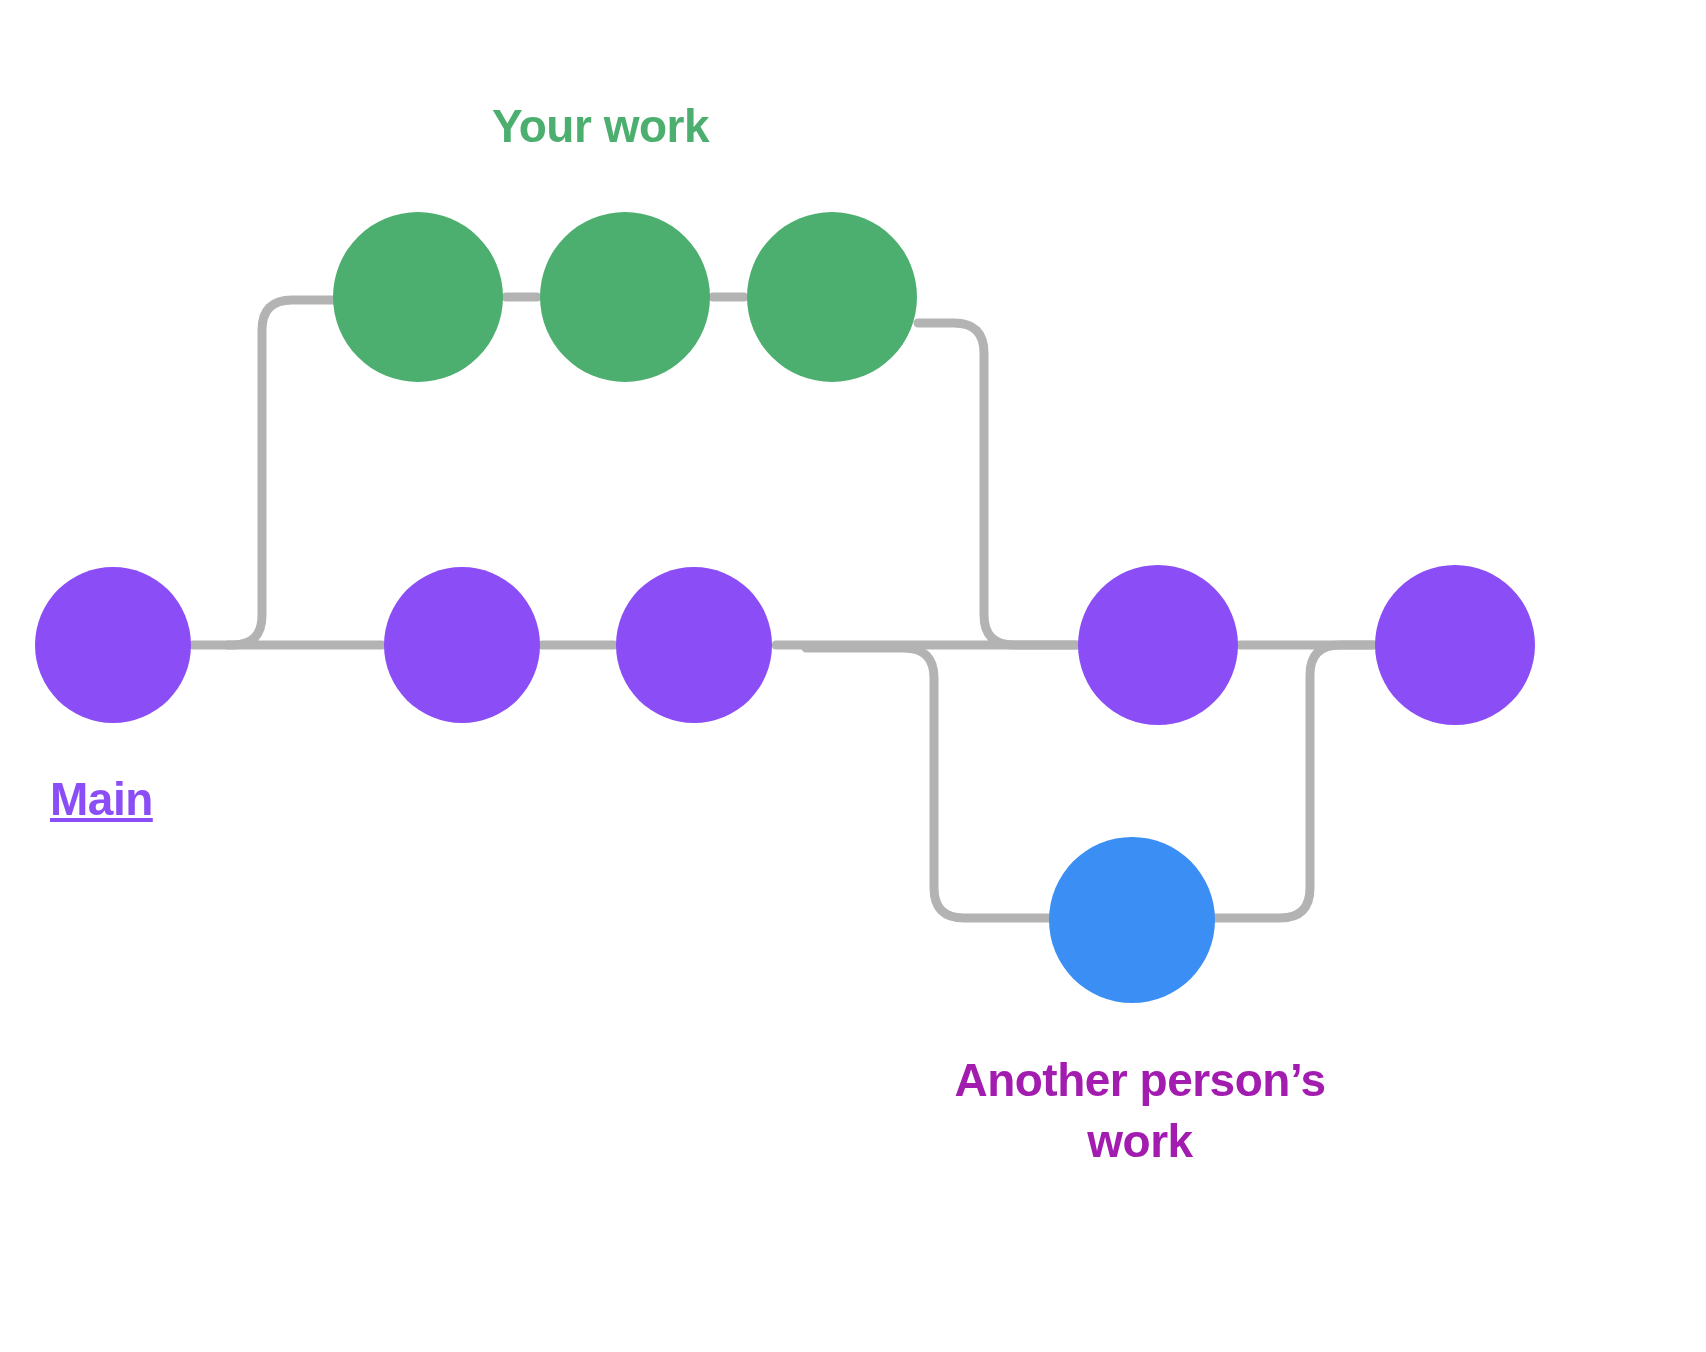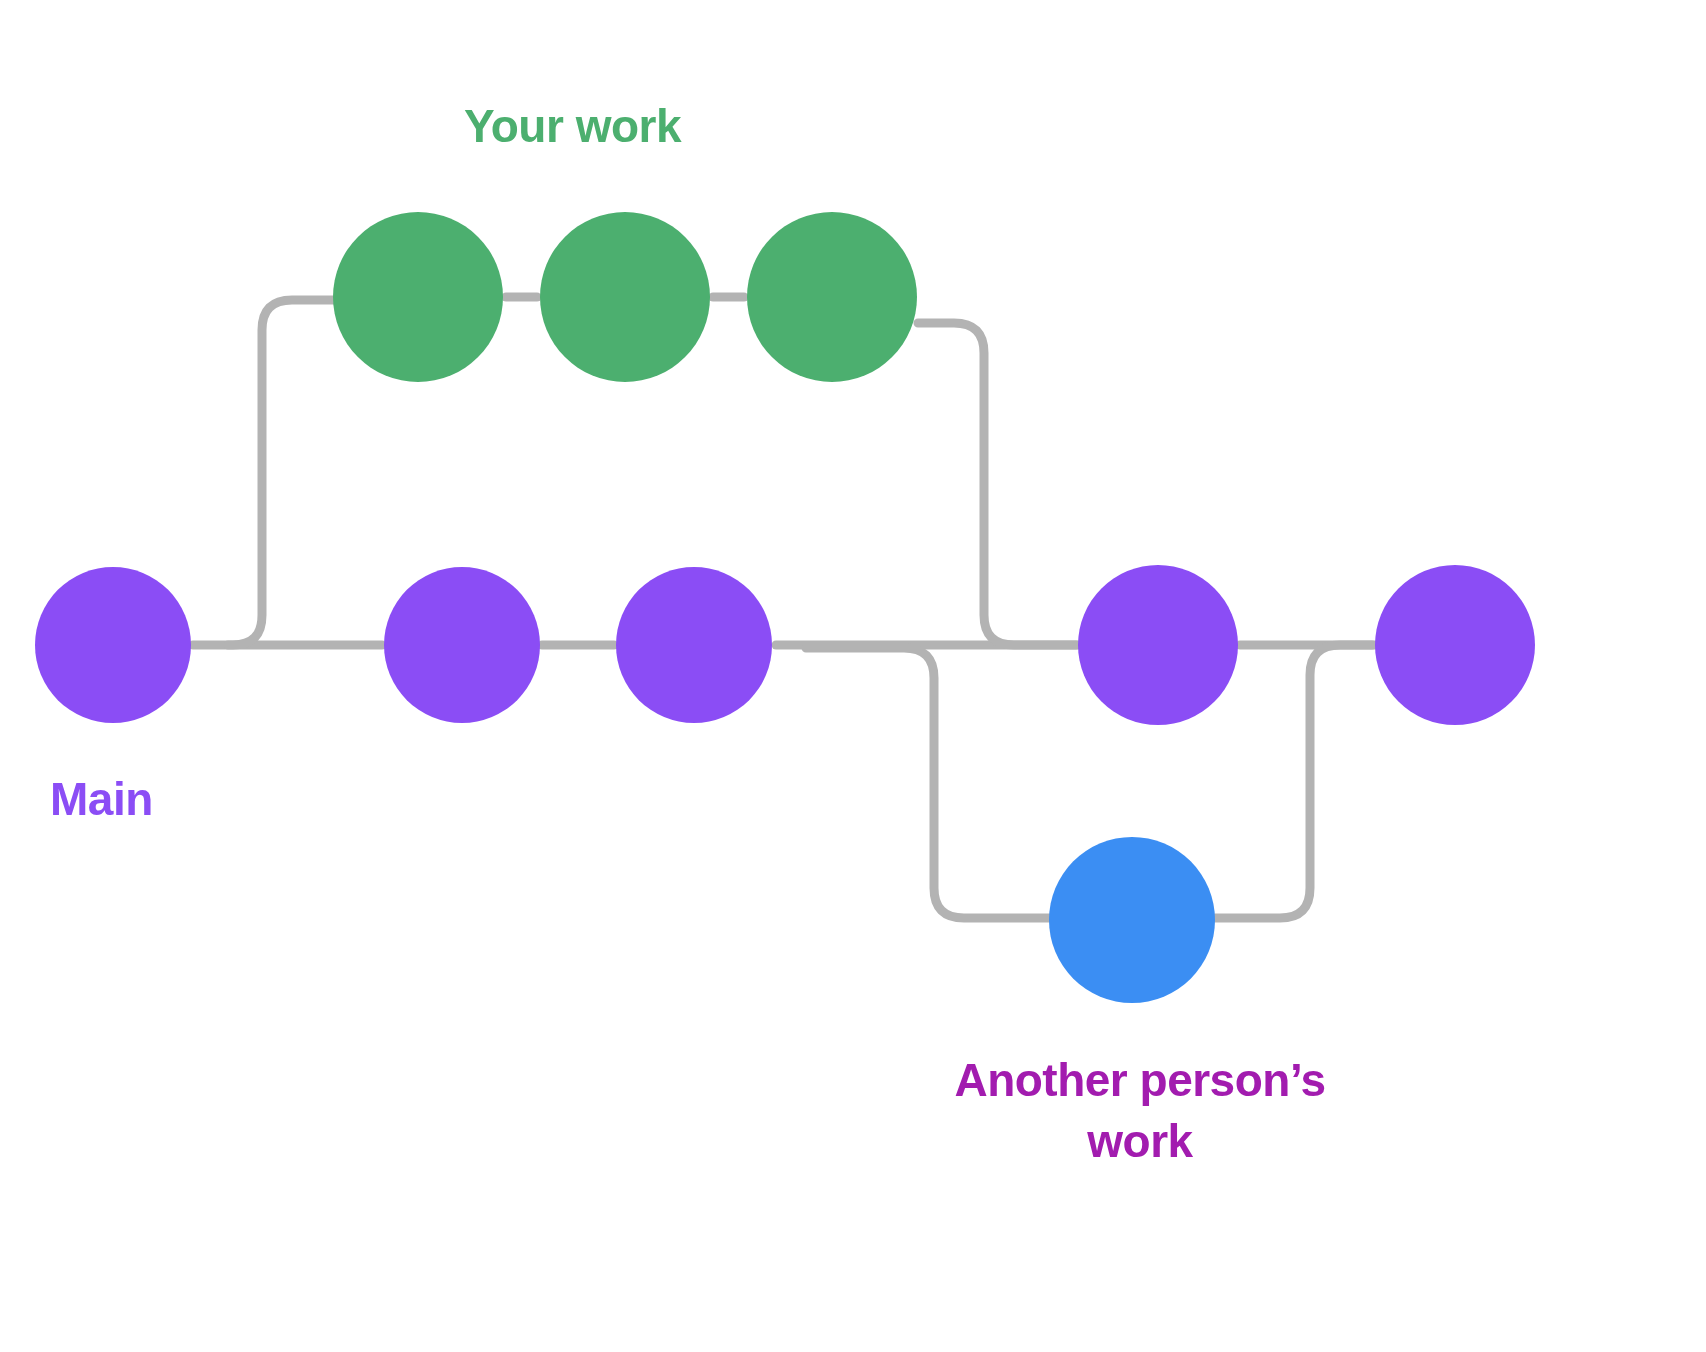--- a/index.html
+++ b/index.html
@@ -25,30 +25,31 @@
     height: 1352px;
   }
   .label {
     position: absolute;
     font-weight: bold;
     letter-spacing: -0.5px;
     white-space: pre-line;
     line-height: 1.32;
   }
   #label-your-work {
-    left: 464px;
+    left: 492px;
     top: 96px;
     font-size: 46px;
     color: #4CAF6F;
   }
   #label-main {
     left: 50px;
     top: 769px;
     font-size: 46px;
     color: #8B4DF5;
+    text-decoration: underline;
   }
   #label-another-person {
     left: 905px;
     top: 1050px;
     width: 470px;
     text-align: center;
     font-size: 46px;
     color: #a21caf;
   }
 </style>

